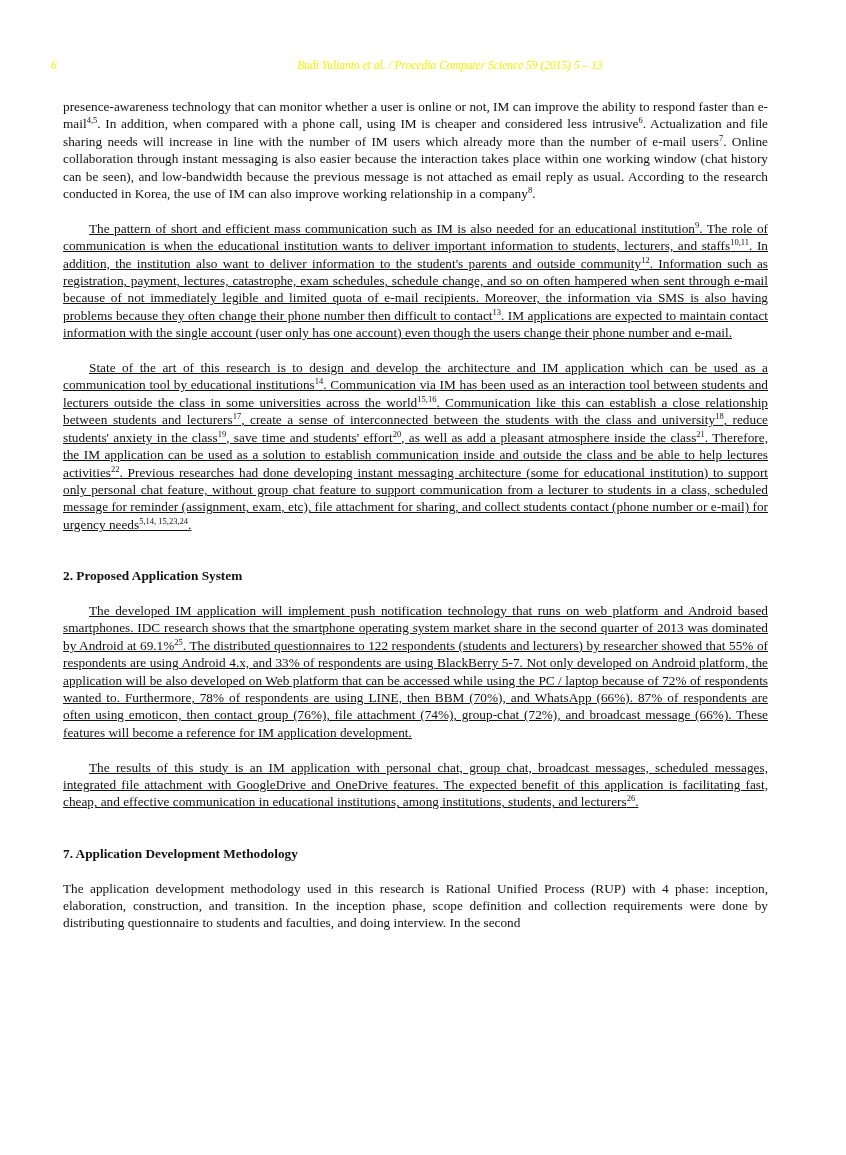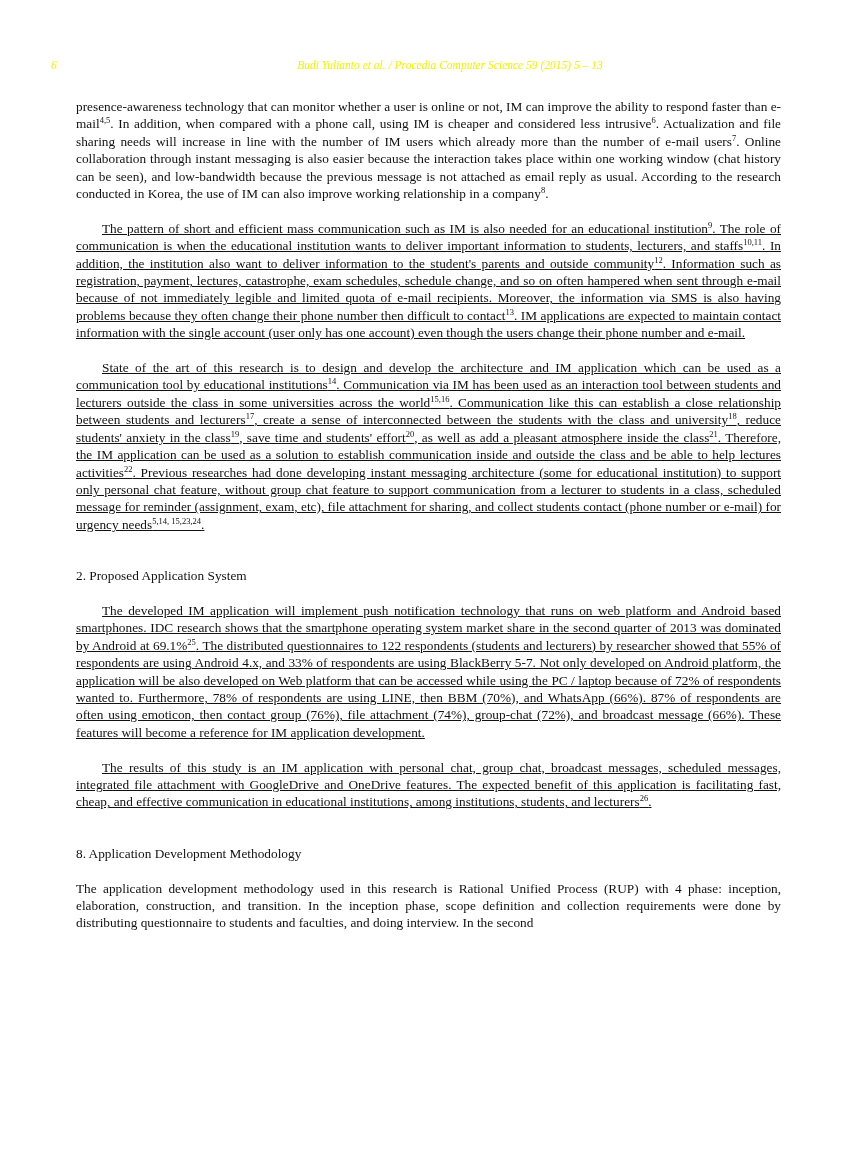--- a/index.html
+++ b/index.html
@@ -2,27 +2,27 @@
 <html><head>
 <meta charset="utf-8">
 <style>
   html, body { margin: 0; padding: 0; background: #ffffff; }
   body { width: 846px; height: 1155px; position: relative; overflow: hidden;
          font-family: "Liberation Serif", serif; color: #111; }
   .running-header { position: absolute; top: 57px; left: 0; width: 846px; height: 18px;
          font-family: "Liberation Serif", serif; font-style: italic; font-size: 11.5px; color: #f2f200; }
   .page-num { position: absolute; left: 51px; top: 2px; }
   .journal-ref { position: absolute; left: 0; width: 900px; text-align: center; top: 2px; }
-  .content { position: absolute; left: 76px; top: 98px; width: 705px;
+  .content { position: absolute; left: 63px; top: 98px; width: 705px;
          font-size: 13.3px; line-height: 17.4px; }
   p { margin: 0; text-align: justify; }
   p.indent { text-indent: 26px; text-decoration: underline; }
   .gap { height: 17.4px; }
   .gap2 { height: 34px; }
-  h2 { margin: 0; font-size: 13.3px; font-weight: normal; line-height: 17.4px; }
+  h2 { margin: 0; font-size: 13.3px; font-weight: bold; line-height: 17.4px; }
   sup { font-size: 8.5px; line-height: 0; vertical-align: 5px; }
 </style>
 </head>
 <body>
 
 <div class="running-header">
   <span class="page-num">6</span>
   <span class="journal-ref">Budi Yulianto et al. / Procedia Computer Science 59 (2015) 5 – 13</span>
 </div>
 
@@ -32,16 +32,16 @@
   <p class="indent"><span>The pattern of short and efficient mass communication such as IM is also needed for an educational institution</span><sup>9</sup><span>. The role of communication is when the educational institution wants to deliver important information to students, lecturers, and staffs</span><sup>10,11</sup><span>. In addition, the institution also want to deliver information to the student's parents and outside community</span><sup>12</sup><span>. Information such as registration, payment, lectures, catastrophe, exam schedules, schedule change, and so on often hampered when sent through e-mail because of not immediately legible and limited quota of e-mail recipients. Moreover, the information via SMS is also having problems because they often change their phone number then difficult to contact</span><sup>13</sup><span>. IM applications are expected to maintain contact information with the single account (user only has one account) even though the users change their phone number and e-mail.</span></p>
   <div class="gap"></div>
   <p class="indent"><span>State of the art of this research is to design and develop the architecture and IM application which can be used as a communication tool by educational institutions</span><sup>14</sup><span>. Communication via IM has been used as an interaction tool between students and lecturers outside the class in some universities across the world</span><sup>15,16</sup><span>. Communication like this can establish a close relationship between students and lecturers</span><sup>17</sup><span>, create a sense of interconnected between the students with the class and university</span><sup>18</sup><span>, reduce students' anxiety in the class</span><sup>19</sup><span>, save time and students' effort</span><sup>20</sup><span>, as well as add a pleasant atmosphere inside the class</span><sup>21</sup><span>. Therefore, the IM application can be used as a solution to establish communication inside and outside the class and be able to help lectures activities</span><sup>22</sup><span>. Previous researches had done developing instant messaging architecture (some for educational institution) to support only personal chat feature, without group chat feature to support communication from a lecturer to students in a class, scheduled message for reminder (assignment, exam, etc), file attachment for sharing, and collect students contact (phone number or e-mail) for urgency needs</span><sup>5,14, 15,23,24</sup><span>.</span></p>
   <div class="gap2"></div>
   <h2>2. Proposed Application System</h2>
   <div class="gap"></div>
   <p class="indent"><span>The developed IM application will implement push notification technology that runs on web platform and Android based smartphones. IDC research shows that the smartphone operating system market share in the second quarter of 2013 was dominated by Android at 69.1%</span><sup>25</sup><span>. The distributed questionnaires to 122 respondents (students and lecturers) by researcher showed that 55% of respondents are using Android 4.x, and 33% of respondents are using BlackBerry 5-7. Not only developed on Android platform, the application will be also developed on Web platform that can be accessed while using the PC / laptop because of 72% of respondents wanted to. Furthermore, 78% of respondents are using LINE, then BBM (70%), and WhatsApp (66%). 87% of respondents are often using emoticon, then contact group (76%), file attachment (74%), group-chat (72%), and broadcast message (66%). These features will become a reference for IM application development.</span></p>
   <div class="gap"></div>
   <p class="indent"><span>The results of this study is an IM application with personal chat, group chat, broadcast messages, scheduled messages, integrated file attachment with GoogleDrive and OneDrive features. The expected benefit of this application is facilitating fast, cheap, and effective communication in educational institutions, among institutions, students, and lecturers</span><sup>26</sup><span>.</span></p>
   <div class="gap2"></div>
-  <h2>8. Application Development Methodology</h2>
+  <h2>7. Application Development Methodology</h2>
   <div class="gap"></div>
   <p><span>The application development methodology used in this research is Rational Unified Process (RUP) with 4 phase: inception, elaboration, construction, and transition. In the inception phase, scope definition and collection requirements were done by distributing questionnaire to students and faculties, and doing interview. In the second</span></p>
 </div>
 
 </body></html>

